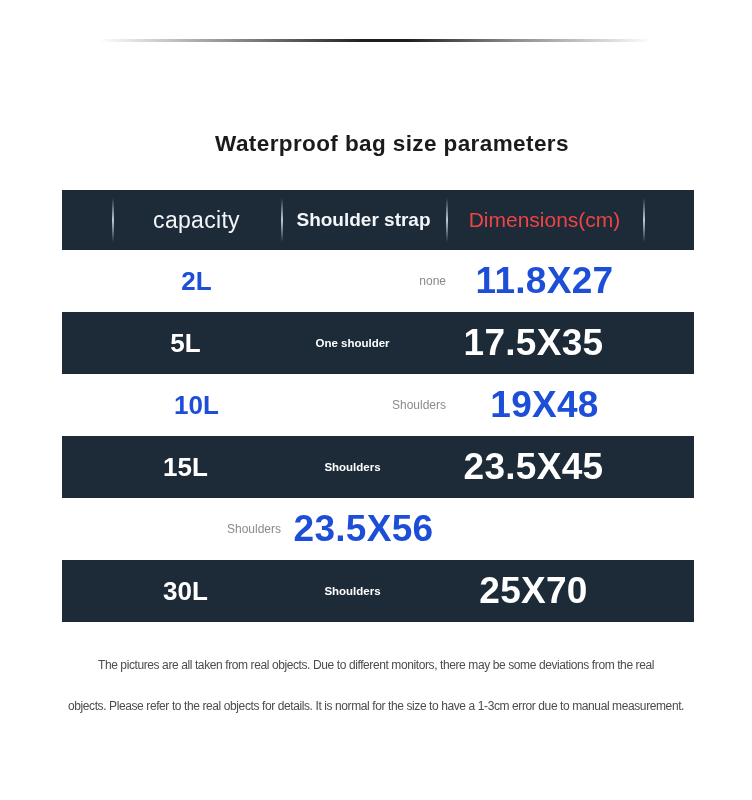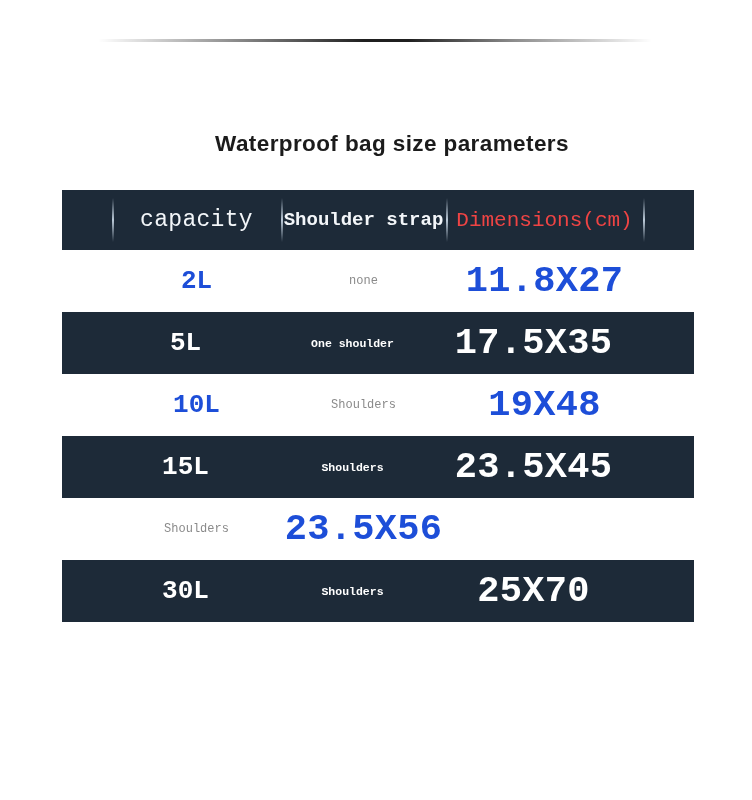--- a/index.html
+++ b/index.html
@@ -71,35 +71,35 @@
   .hdiv {
     position: absolute;
     top: 8px;
     bottom: 8px;
     width: 2px;
     background: linear-gradient(to bottom,
       rgba(255,255,255,0) 0%,
       rgba(196,210,224,0.95) 50%,
       rgba(255,255,255,0) 100%);
   }
-  .cell { text-align: center; font-family: Liberation Mono, monospace; }
+  .cell { text-align: center; }
 
   .h-capacity { font-size: 23px; font-weight: 500; color: #f3f6f9; letter-spacing: 0.3px; }
   .h-strap    { font-size: 19px; font-weight: 700; color: #f3f6f9; }
   .h-dim      { font-size: 21px; font-weight: 500; color: #ef4444; }
 
   .trow { height: 62px; }
   .trow.dark { background: #1d2a38; padding-left: 39px; }
 
   .capacity { font-size: 26px; font-weight: 700; }
   .dims     { font-size: 37px; font-weight: 700; letter-spacing: 0.3px; }
   .strap    { font-size: 12px; }
 
   .trow.light .capacity, .trow.light .dims { color: #1d4ed8; }
-  .trow.light .strap { color: #8a8a8a; font-weight: 400; }
+  .trow.light .strap { color: #8a8a8a; font-weight: 400; text-align: right; }
 
   .trow.dark .capacity, .trow.dark .dims { color: #ffffff; }
   .trow.dark .strap { color: #ffffff; font-weight: 700; font-size: 11.5px; }
 
   
   .footer {
     position: absolute;
     top: 645px;
     left: 0;
     width: 752px;
@@ -166,15 +166,17 @@
 
     <div class="trow dark">
       <div class="cell capacity">30L</div>
       <div class="cell strap">Shoulders</div>
       <div class="cell dims">25X70</div>
     </div>
 
   </div>
 
   <div class="footer">
+    <p>The pictures are all taken from real objects. Due to different monitors, there may be some deviations from the real</p>
+    <p>objects. Please refer to the real objects for details. It is normal for the size to have a 1-3cm error due to manual measurement.</p>
   </div>
 
 </div>
 
 </body></html>

